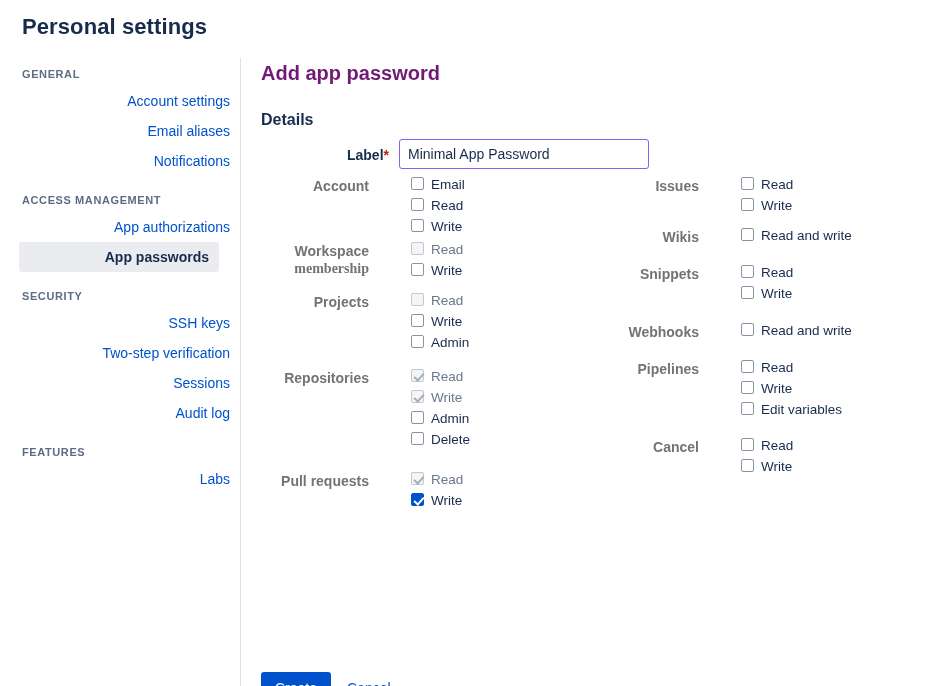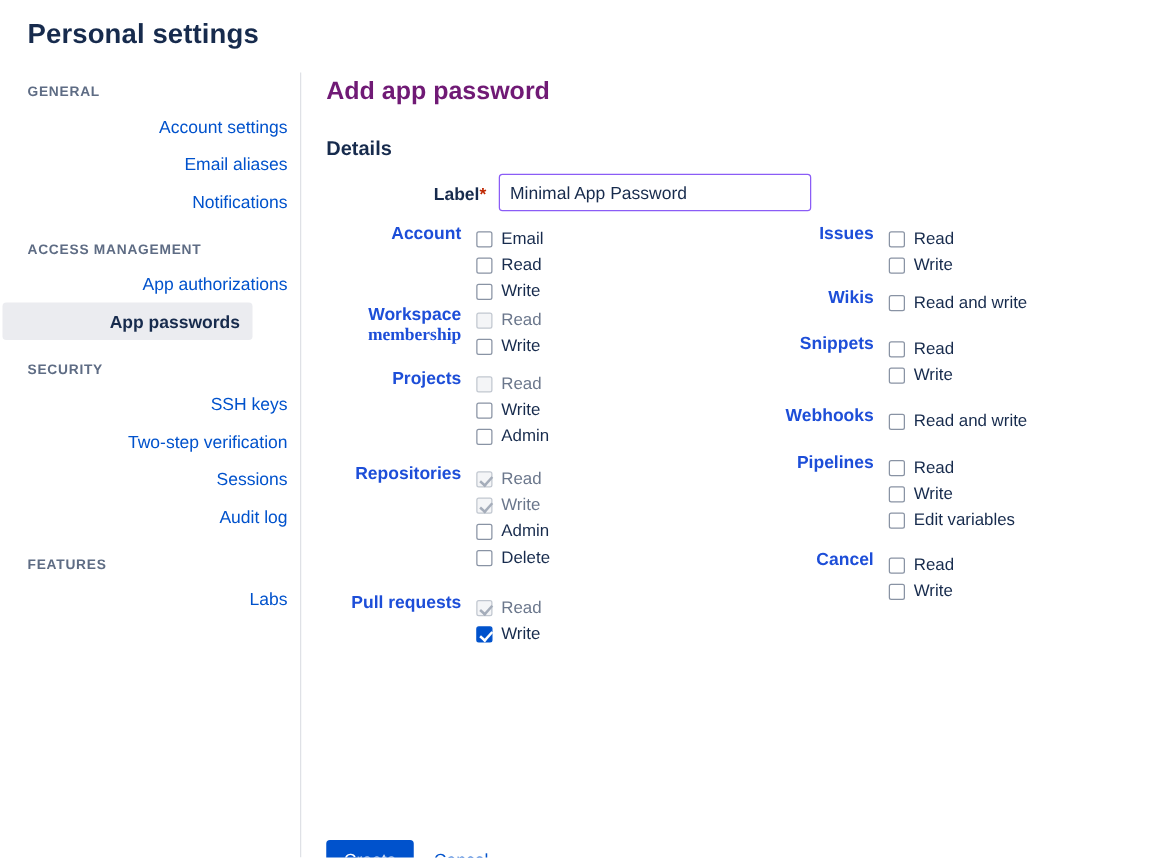--- a/index.html
+++ b/index.html
@@ -53,21 +53,21 @@
     line-height: 16px;
     border-radius: 3px;
     cursor: pointer;
     text-align: right;
   }
   .side-item.active {
     background: #ebecf0;
     color: #172b4d;
     font-weight: bold;
     width: 200px;
-    margin-left: 2px;
+    margin-left: 19px;
     padding-left: 11px;
   }
   
   .v-divider {
     position: absolute;
     left: 240px;
     top: 58px;
     width: 1px;
     height: 628px;
     background: #dfe1e6;
@@ -132,31 +132,32 @@
   .perm-col.right { left: 330px; width: 330px; }
   .perm-group {
     position: absolute;
     display: flex;
   }
   .perm-group-label {
     width: 120px;
     text-align: right;
     font-size: 14px;
     font-weight: bold;
-    color: #1d4ed8;
+    color: #737373;
     padding-right: 12px;
     line-height: 17px;
     padding-top: 1px;
   }
   .perm-group-label .l2 { display: block; font-family: Liberation Serif, serif; }
   .perm-options { padding-top: 0px; }
   .perm-opt {
     display: flex;
-    align-items: flex-end;
+    align-items: flex-start;
     height: 21px;
+    margin-left: 30px;
   }
   .cb {
     width: 13px;
     height: 13px;
     border: 1px solid #8993a4;
     border-radius: 2px;
     background: #fff;
     display: inline-block;
     position: relative;
     flex: none;

